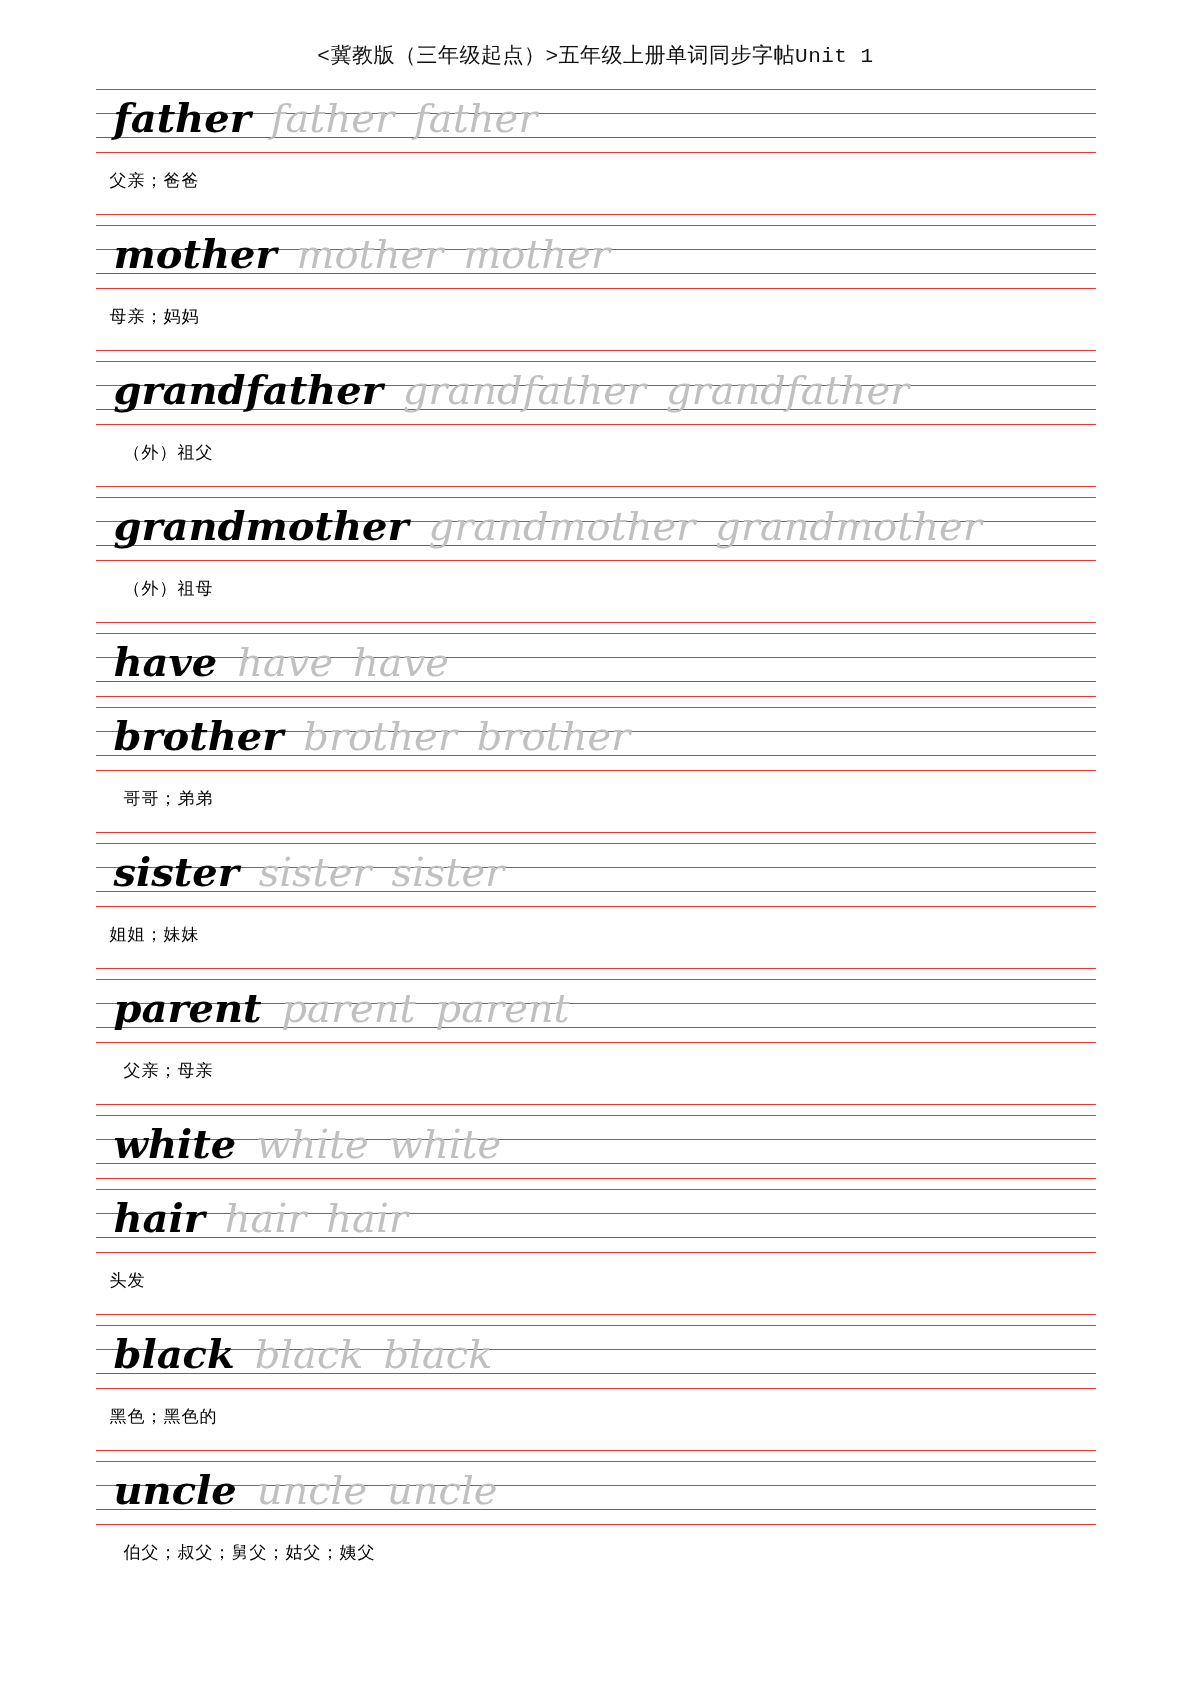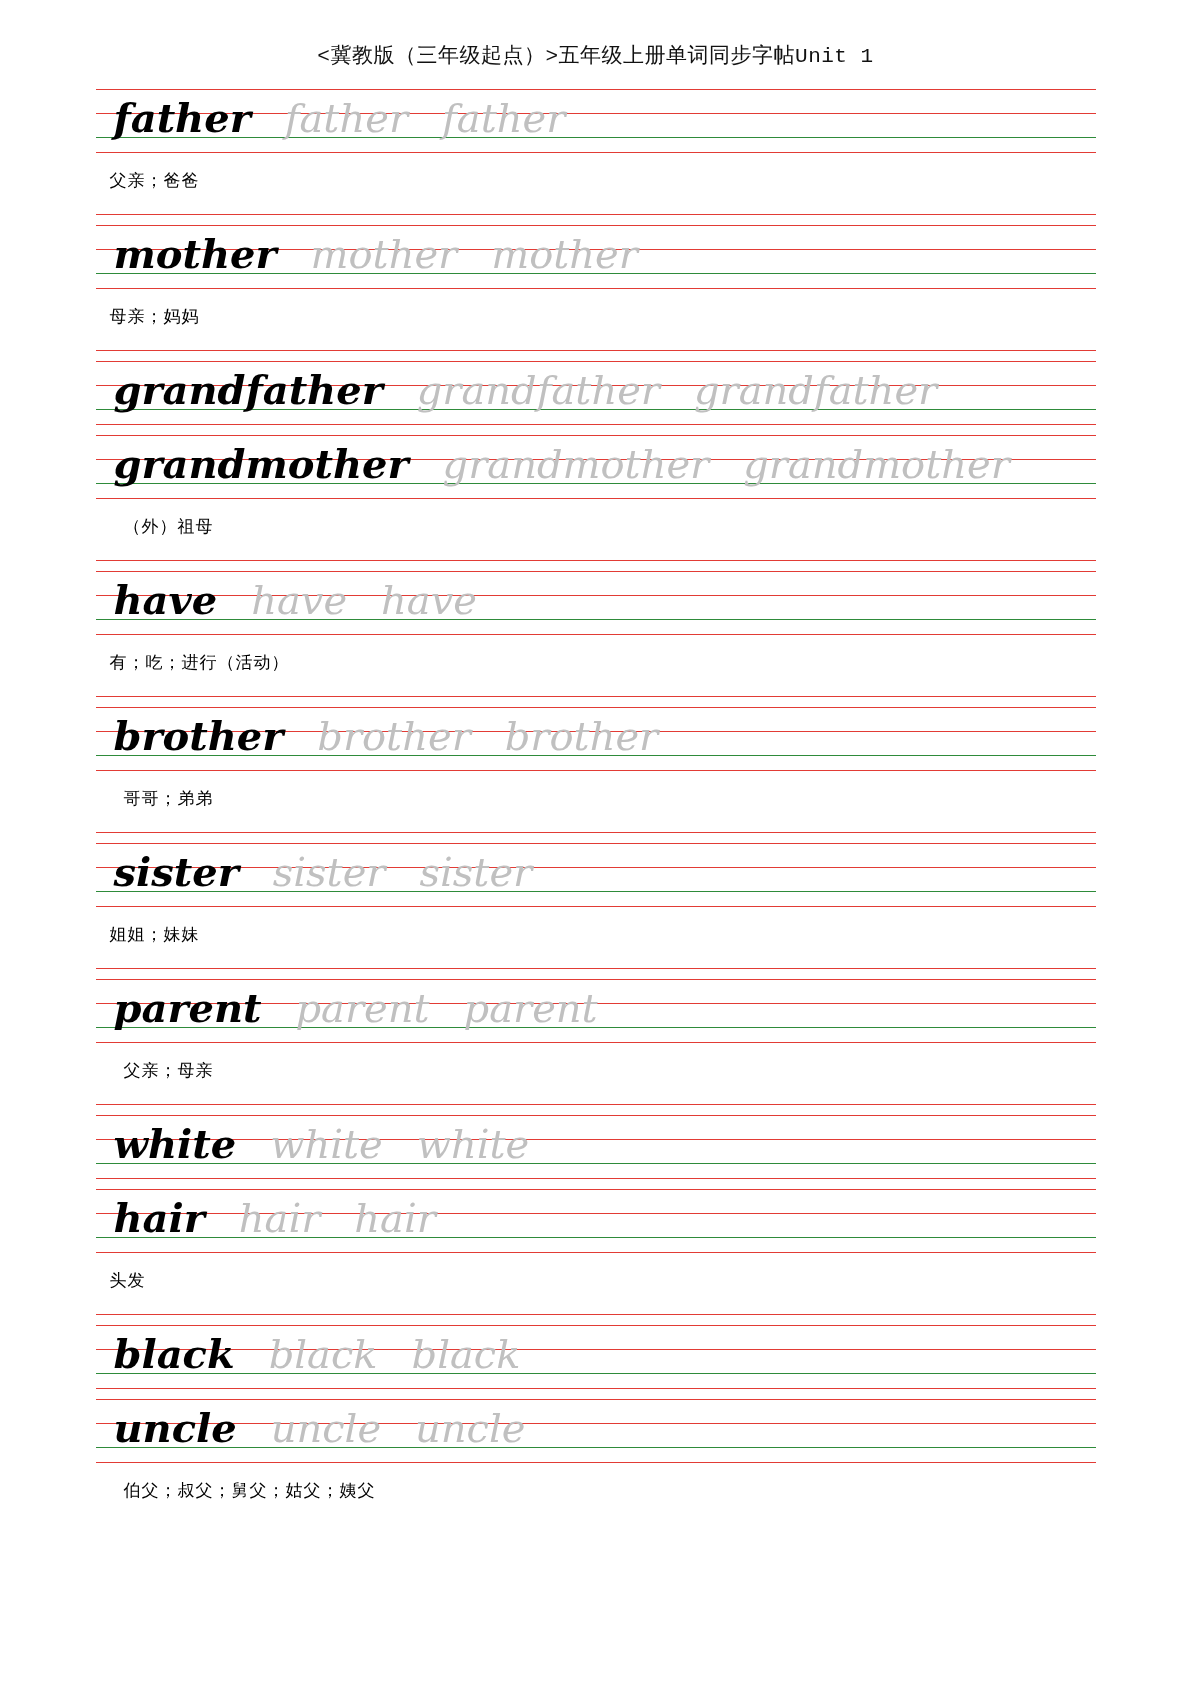--- a/index.html
+++ b/index.html
@@ -58,21 +58,21 @@
   .staff .ln.l3 { top: 52px; }
   .staff .ln.l4 { top: 67px; }
 
   .word-layer {
     position: absolute;
     left: 18px;
     top: 0;
     height: 74px;
     display: flex;
     align-items: center;
-    gap: 34px;
+    gap: 20px;
     white-space: nowrap;
   }
   .word {
     font-family: "DejaVu Serif", serif;
     font-style: italic;
     font-size: 40px;
     font-weight: 700;
     line-height: 1;
     position: relative;
     top: -4px;
@@ -155,20 +155,24 @@
         <div class="ln l1"></div>
         <div class="ln l2"></div>
         <div class="ln green l3"></div>
         <div class="ln l4"></div>
         <div class="word-layer">
           <span class="word">grandfather</span>
           <span class="word ghost">grandfather</span>
           <span class="word ghost">grandfather</span>
         </div>
       </div>
+      <div class="trans">
+        <div class="txt indent">（外）祖父</div>
+        <div class="ln"></div>
+      </div>
     </div>
 
     <div class="entry">
       <div class="staff">
         <div class="ln l1"></div>
         <div class="ln l2"></div>
         <div class="ln green l3"></div>
         <div class="ln l4"></div>
         <div class="word-layer">
           <span class="word">grandmother</span>
@@ -187,24 +191,20 @@
         <div class="ln l1"></div>
         <div class="ln l2"></div>
         <div class="ln green l3"></div>
         <div class="ln l4"></div>
         <div class="word-layer">
           <span class="word">have</span>
           <span class="word ghost">have</span>
           <span class="word ghost">have</span>
         </div>
       </div>
-      <div class="trans">
-        <div class="txt">有；吃；进行（活动）</div>
-        <div class="ln"></div>
-      </div>
     </div>
 
     <div class="entry">
       <div class="staff">
         <div class="ln l1"></div>
         <div class="ln l2"></div>
         <div class="ln green l3"></div>
         <div class="ln l4"></div>
         <div class="word-layer">
           <span class="word">brother</span>
@@ -291,20 +291,24 @@
         <div class="ln l1"></div>
         <div class="ln l2"></div>
         <div class="ln green l3"></div>
         <div class="ln l4"></div>
         <div class="word-layer">
           <span class="word">black</span>
           <span class="word ghost">black</span>
           <span class="word ghost">black</span>
         </div>
       </div>
+      <div class="trans">
+        <div class="txt">黑色；黑色的</div>
+        <div class="ln"></div>
+      </div>
     </div>
 
     <div class="entry">
       <div class="staff">
         <div class="ln l1"></div>
         <div class="ln l2"></div>
         <div class="ln green l3"></div>
         <div class="ln l4"></div>
         <div class="word-layer">
           <span class="word">uncle</span>

